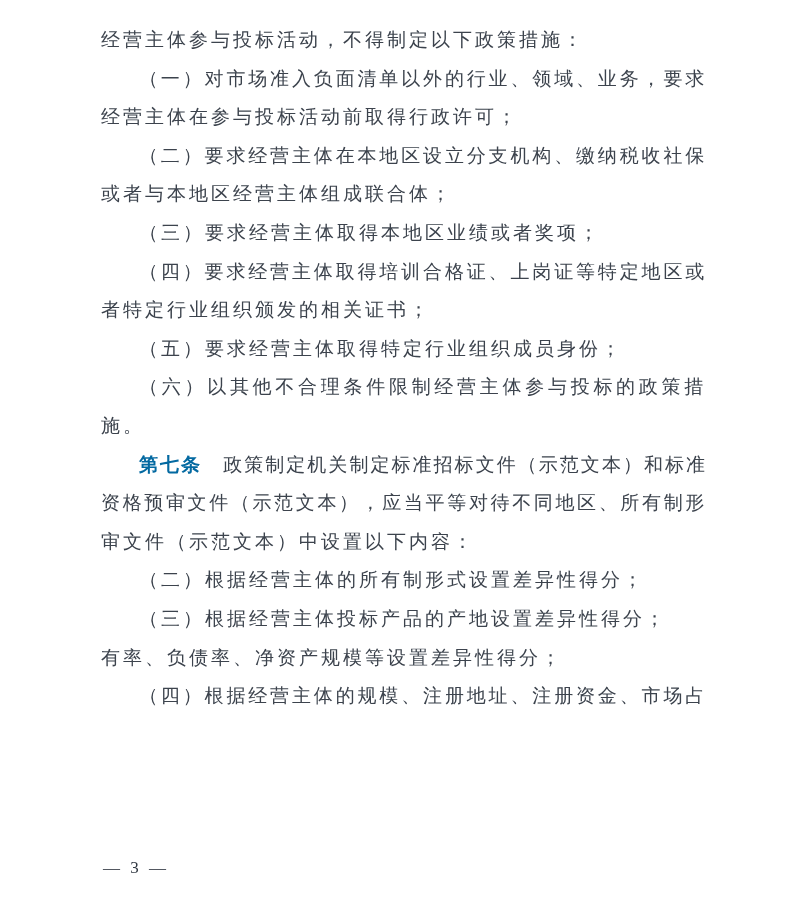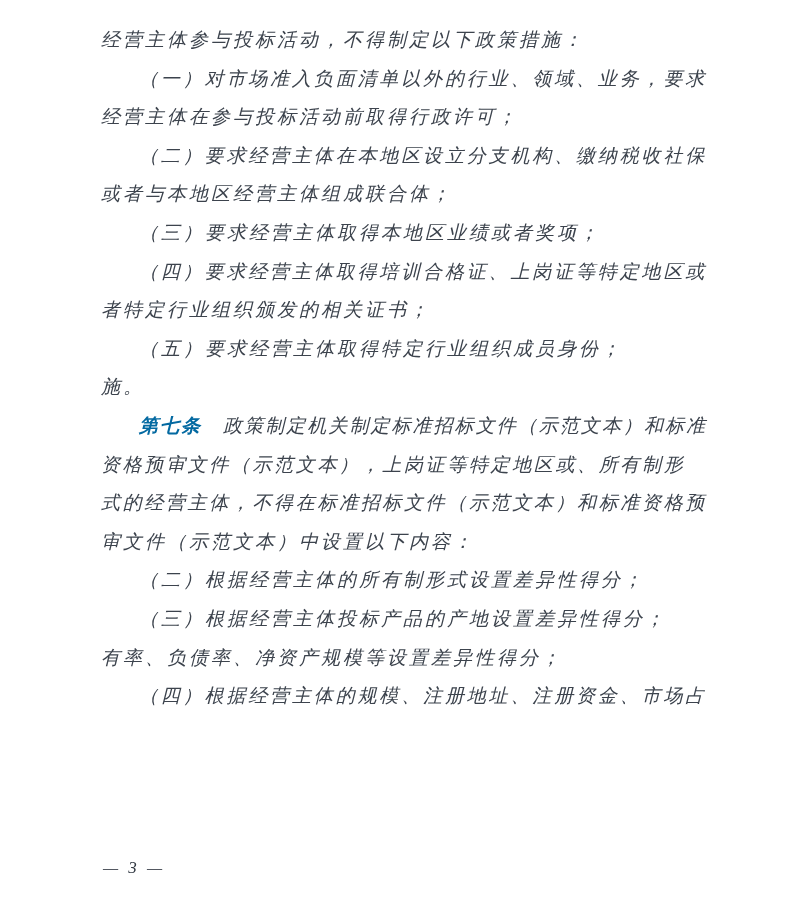--- a/index.html
+++ b/index.html
@@ -9,21 +9,20 @@
     height: 906px;
     background: #ffffff;
     overflow: hidden;
   }
   .page {
     position: relative;
     width: 660px;
     height: 906px;
     background: #ffffff;
     font-family: "Liberation Serif", "DejaVu Serif", serif;
-    font-style: italic;
   }
   .text-block {
     position: absolute;
     left: 101px;
     top: 21px;
     width: 606px;
   }
   .line {
     font-size: 19px;
     line-height: 38.6px;
@@ -56,24 +55,24 @@
   <div class="text-block">
       <div class="line">经营主体参与投标活动，不得制定以下政策措施：</div>
       <div class="line indent" style="letter-spacing: 2.85px;">（一）对市场准入负面清单以外的行业、领域、业务，要求</div>
       <div class="line">经营主体在参与投标活动前取得行政许可；</div>
       <div class="line indent" style="letter-spacing: 2.85px;">（二）要求经营主体在本地区设立分支机构、缴纳税收社保</div>
       <div class="line">或者与本地区经营主体组成联合体；</div>
       <div class="line indent">（三）要求经营主体取得本地区业绩或者奖项；</div>
       <div class="line indent" style="letter-spacing: 2.85px;">（四）要求经营主体取得培训合格证、上岗证等特定地区或</div>
       <div class="line">者特定行业组织颁发的相关证书；</div>
       <div class="line indent">（五）要求经营主体取得特定行业组织成员身份；</div>
+      <div class="line indent" style="letter-spacing: 3.72px;">（六）以其他不合理条件限制经营主体参与投标的政策措</div>
       <div class="line">施。</div>
       <div class="line indent" style="letter-spacing: 2.04px;"><b>第七条</b>　政策制定机关制定标准招标文件（示范文本）和标准</div>
-      <div class="line" style="letter-spacing: 2.64px;">资格预审文件（示范文本），上岗证等特定地区或、所有制形</div>
-      <div class="line" style="letter-spacing: 2.64px;">式的经营主体，不得在标准招标文件（示范文本）和标准资格预</div>
+      <div class="line" style="letter-spacing: 2.64px;">资格预审文件（示范文本），应当平等对待不同地区、所有制形</div>
       <div class="line">审文件（示范文本）中设置以下内容：</div>
       <div class="line indent">（二）根据经营主体的所有制形式设置差异性得分；</div>
       <div class="line indent">（三）根据经营主体投标产品的产地设置差异性得分；</div>
       <div class="line">有率、负债率、净资产规模等设置差异性得分；</div>
       <div class="line indent" style="letter-spacing: 2.85px;">（四）根据经营主体的规模、注册地址、注册资金、市场占</div>
     </div>
   <div class="page-number">— 3 —</div>
 </div>
 
 </body></html>

